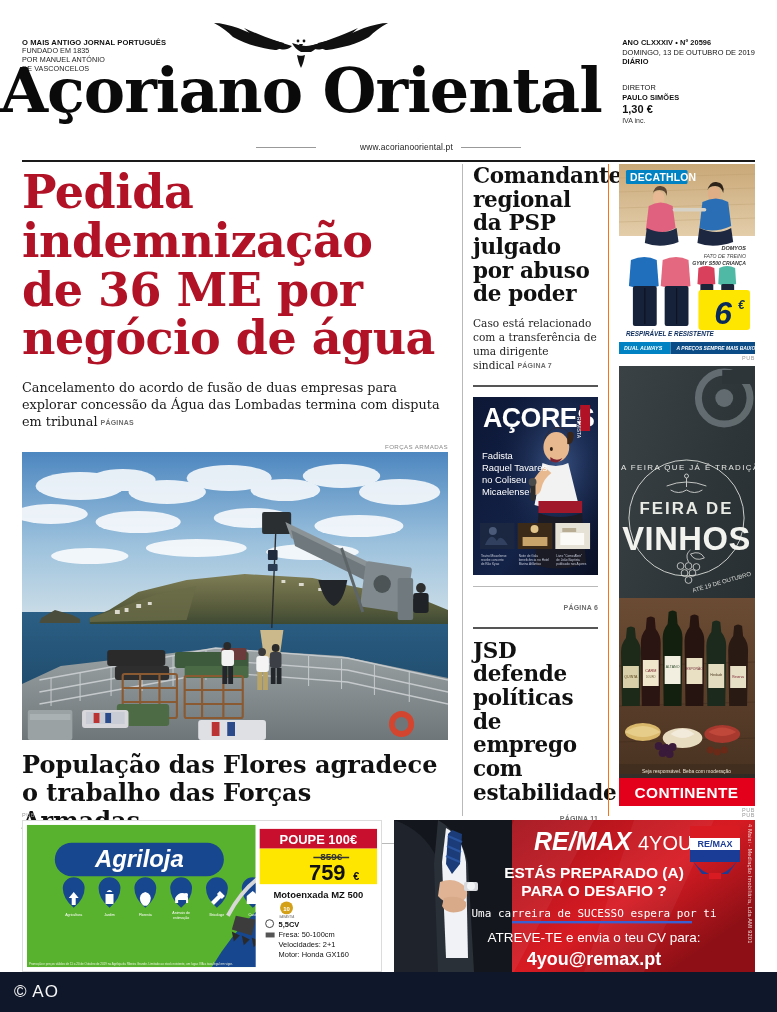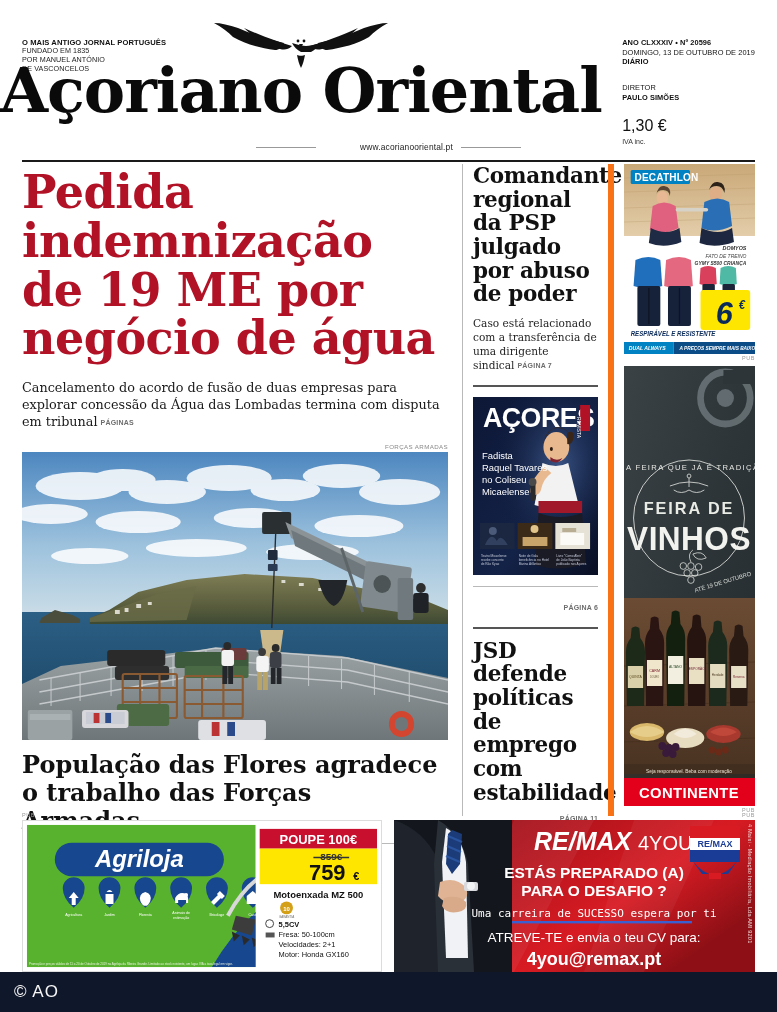--- a/index.html
+++ b/index.html
@@ -33,21 +33,21 @@
     font-size: 7.2px; color: #222; letter-spacing: .01em;
     text-transform: uppercase;
   }
   .mh-right {
     position: absolute; right: 22px; top: 38px;
     text-align: left; line-height: 1.3;
   }
   .mh-right .ln { font-size: 7.4px; color: #111; letter-spacing:.01em; text-transform: uppercase; }
   .mh-right .ln.b { font-weight: bold; }
   .mh-right .dir-block { margin-top: 16px; }
-  .mh-right .price { margin-top: 14px; font-size: 16px; font-weight: normal; color:#111; }
+  .mh-right .price { font-size: 11px; font-weight: bold; color:#111; }
   .mh-right .iva { font-size: 7px; color: #333; }
 
   .logo-wrap {
     position: absolute; left: 0; right: 0; top: 48px;
     text-align: left;
     height: 86px;
   }
   .logo-text {
     font-family: "DejaVu Serif", serif;
     font-weight: bold;
@@ -83,21 +83,21 @@
   
   .content {
     position: absolute;
     left: 22px; right: 22px; top: 164px;
     height: 652px;
     display: flex;
     gap: 0;
   }
   .col-main   { width: 440px; padding-right: 14px; }
   .col-mid    { width: 146px; padding: 0 10px; border-left: 1px solid #b9b9b9; }
-  .col-right  { width: 147px; padding-left: 10px; border-left: 6px solid #f97316; }
+  .col-right  { width: 147px; padding-left: 10px; border-left: 1px solid #f97316; }
 
   
   .lead-hl {
     font-family: "DejaVu Serif", serif;
     font-weight: bold;
     font-size: 46px;
     line-height: 1.06;
     color: #b11226;
     letter-spacing: -0.5px;
     margin-top: 4px;
@@ -290,21 +290,21 @@
   <div class="url-bar">
     <span class="rule"></span>
     <span class="u">www.acorianooriental.pt</span>
     <span class="rule"></span>
   </div>
   <div class="top-rule"></div>
 
   <div class="content">
 
     <div class="col-main">
-      <h1 class="lead-hl">Pedida indemnização de 19 ME por negócio de água</h1>
+      <h1 class="lead-hl">Pedida indemnização de 36 ME por negócio de água</h1>
       <p class="lead-sub">
         <span>Cancelamento do acordo de fusão de duas empresas para explorar concessão da Água das Lombadas termina com disputa em tribunal</span><span class="pg-ref">PÁGINAS</span>
       </p>
 
       <div class="photo-credit">FORÇAS ARMADAS</div>
 
       <div class="main-photo">
         <svg viewBox="0 0 440 288" preserveAspectRatio="none">
           <defs>
             <linearGradient id="sky" x1="0" y1="0" x2="0" y2="1">

